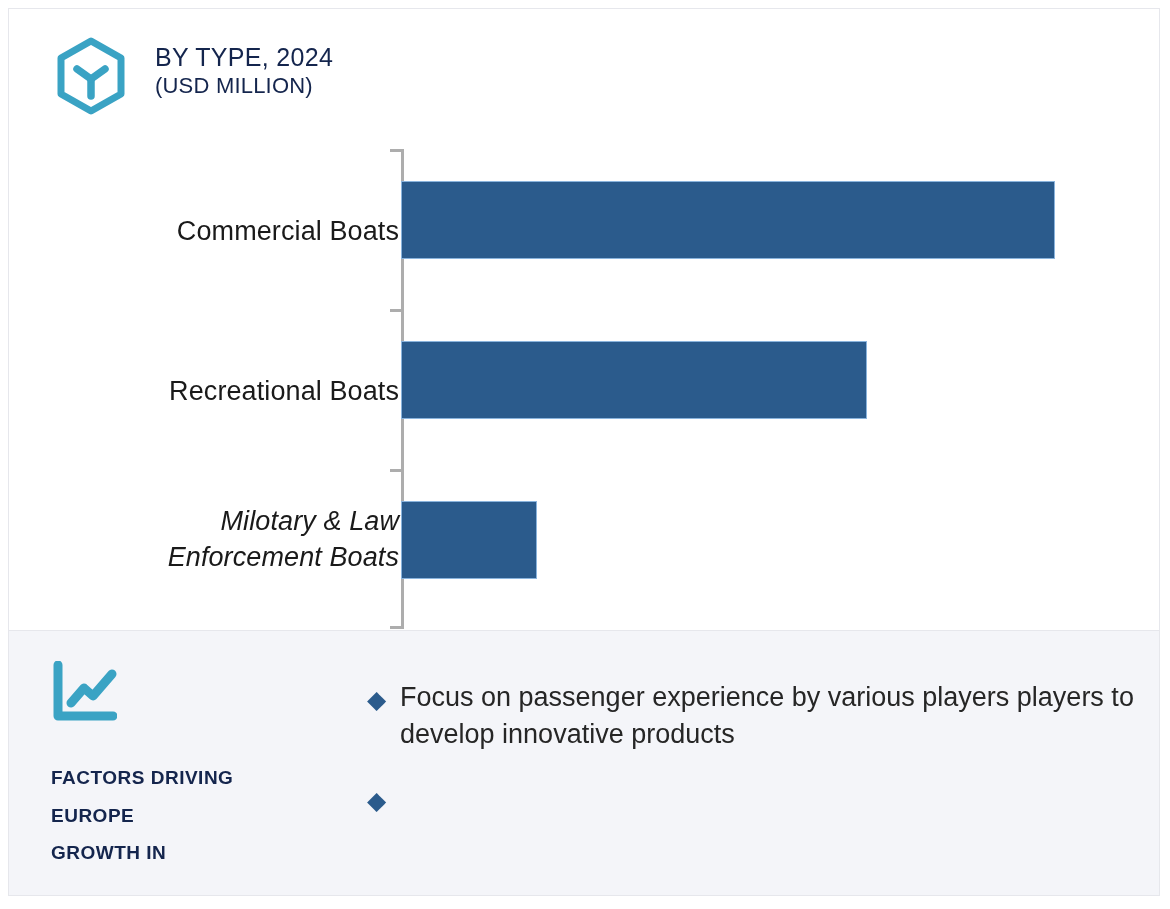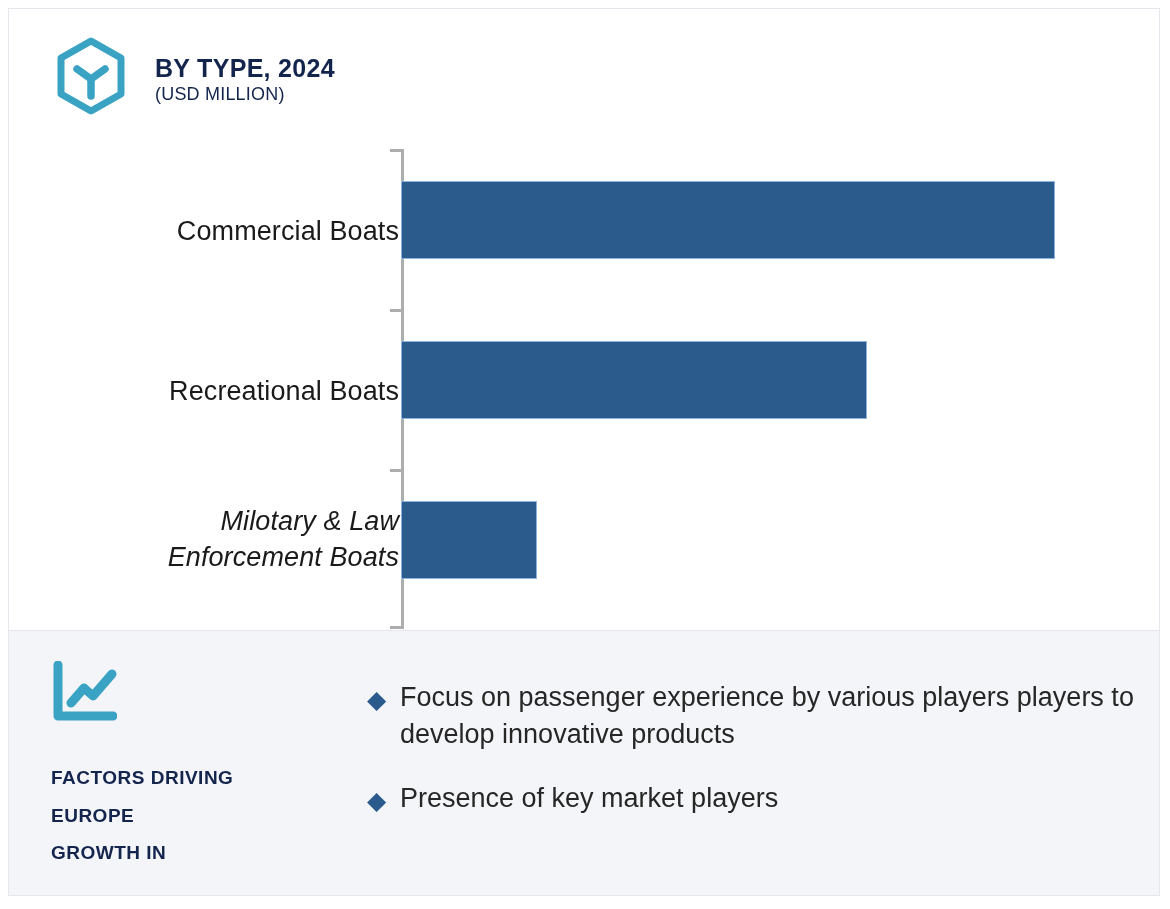--- a/index.html
+++ b/index.html
@@ -43,27 +43,26 @@
   }
   #title-block {
     position: absolute;
     left: 146px;
     top: 33px;
     color: #14254d;
     line-height: 1.22;
   }
   #title-line1 {
     font-size: 25px;
-    font-weight: bold;
+    font-weight: normal;
     letter-spacing: 0.3px;
     white-space: nowrap;
-    margin-top: 11px;
   }
   #title-line2 {
-    font-size: 18px;
+    font-size: 22px;
     font-weight: normal;
     letter-spacing: 0.2px;
     white-space: nowrap;
   }
 
   
   #chart {
     position: absolute;
     left: 0;
     top: 120px;
@@ -220,19 +219,18 @@
       <div>GROWTH IN</div>
     </div>
 
     <div id="bullets">
       <div class="bullet">
         <span class="bullet-mark">◆</span>
         <span>Focus on passenger experience by various players players to develop innovative products</span>
       </div>
       <div class="bullet">
         <span class="bullet-mark">◆</span>
-        <span>Presence of key market players</span>
       </div>
     </div>
 
   </div>
 
 </div>
 
 </body></html>

